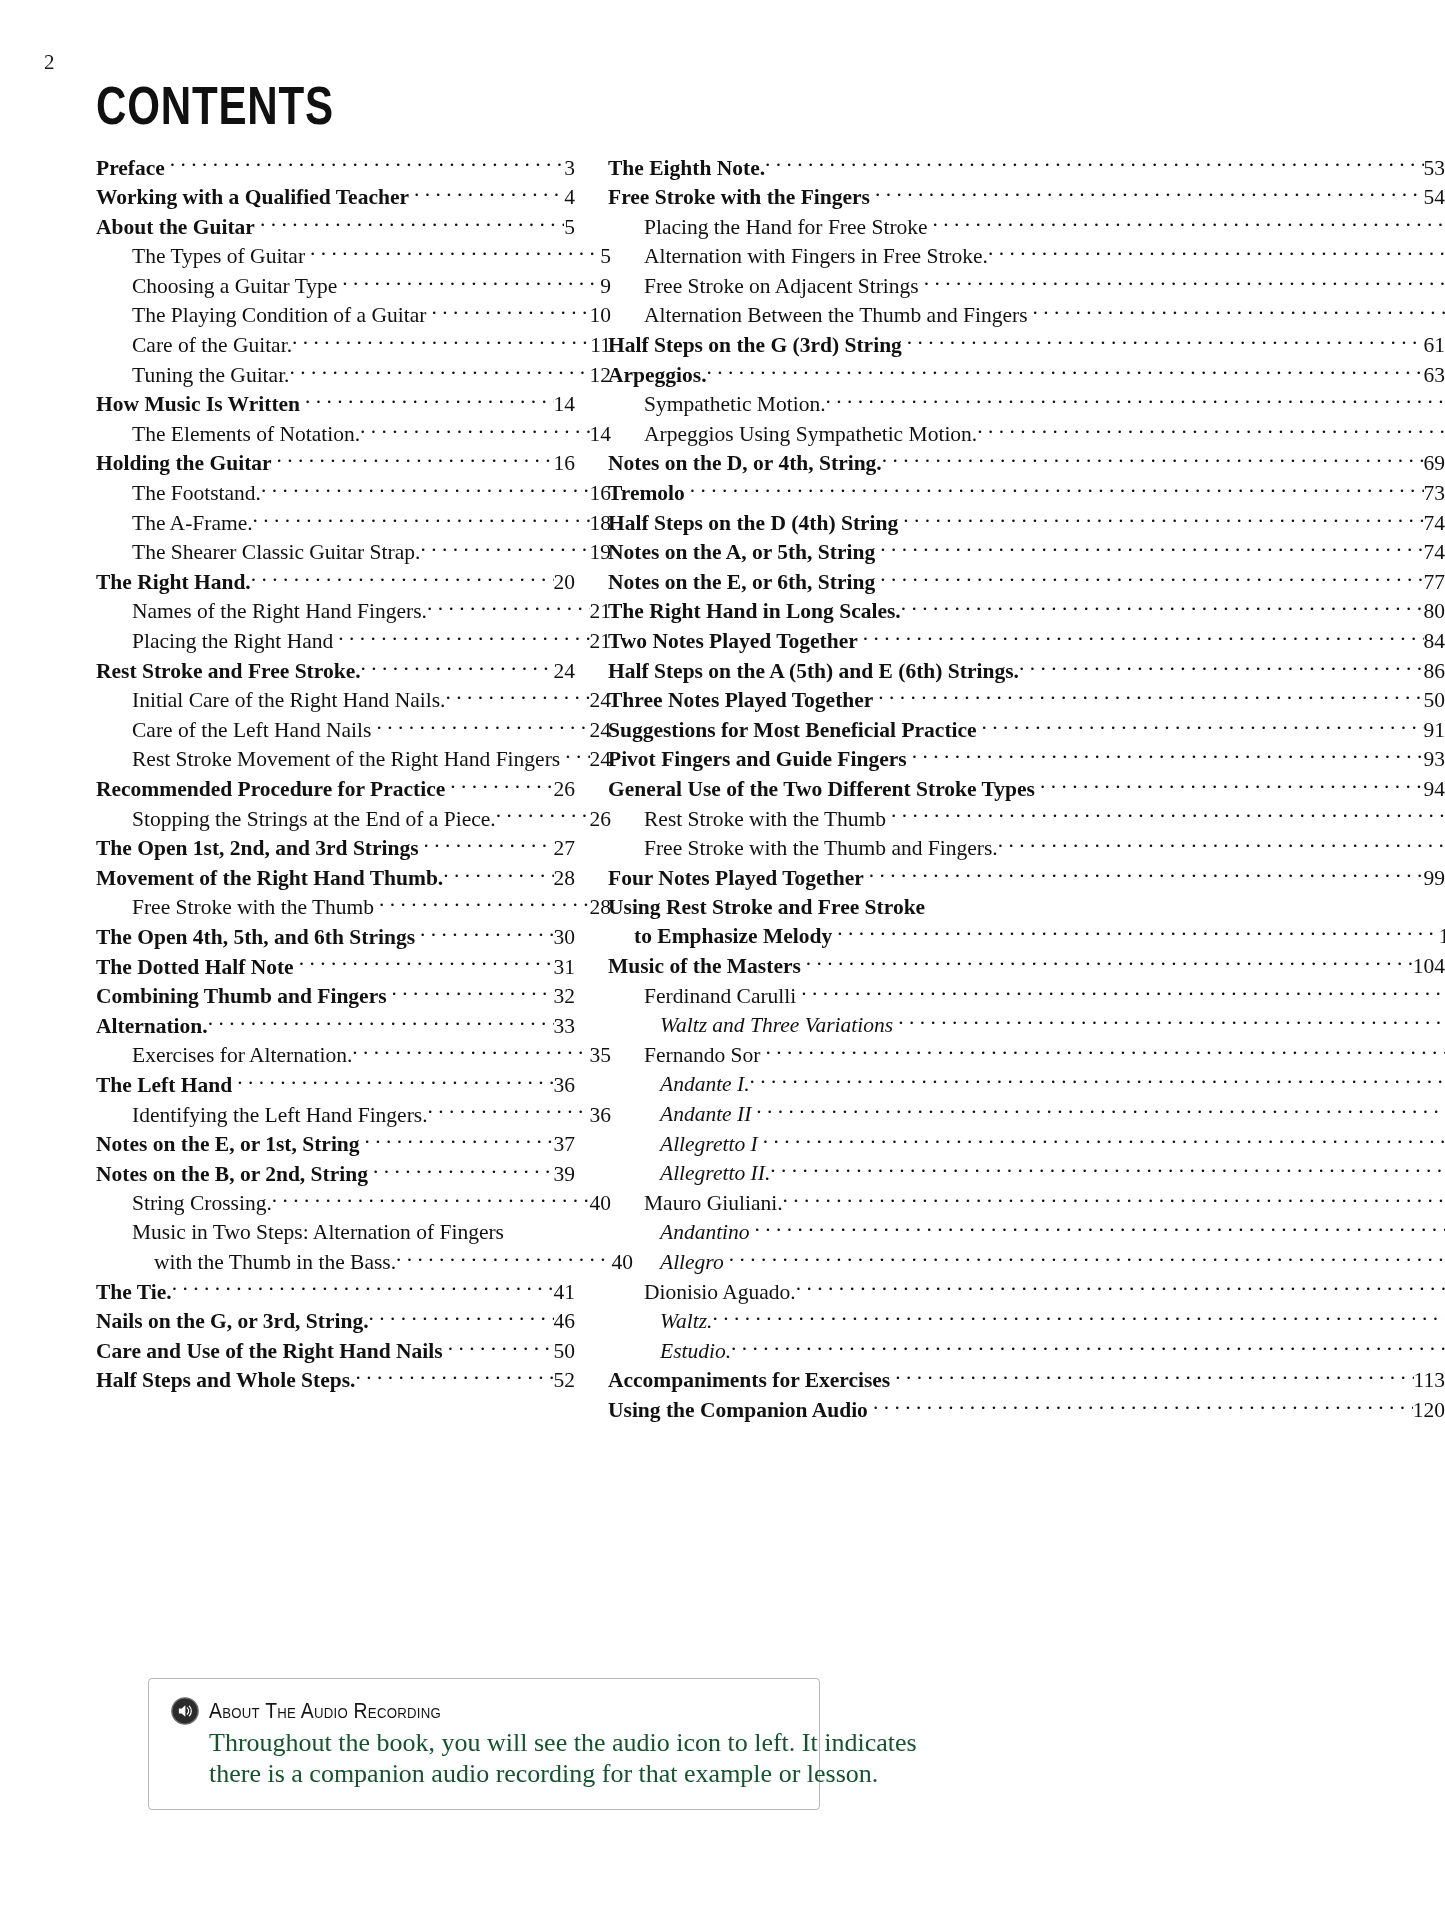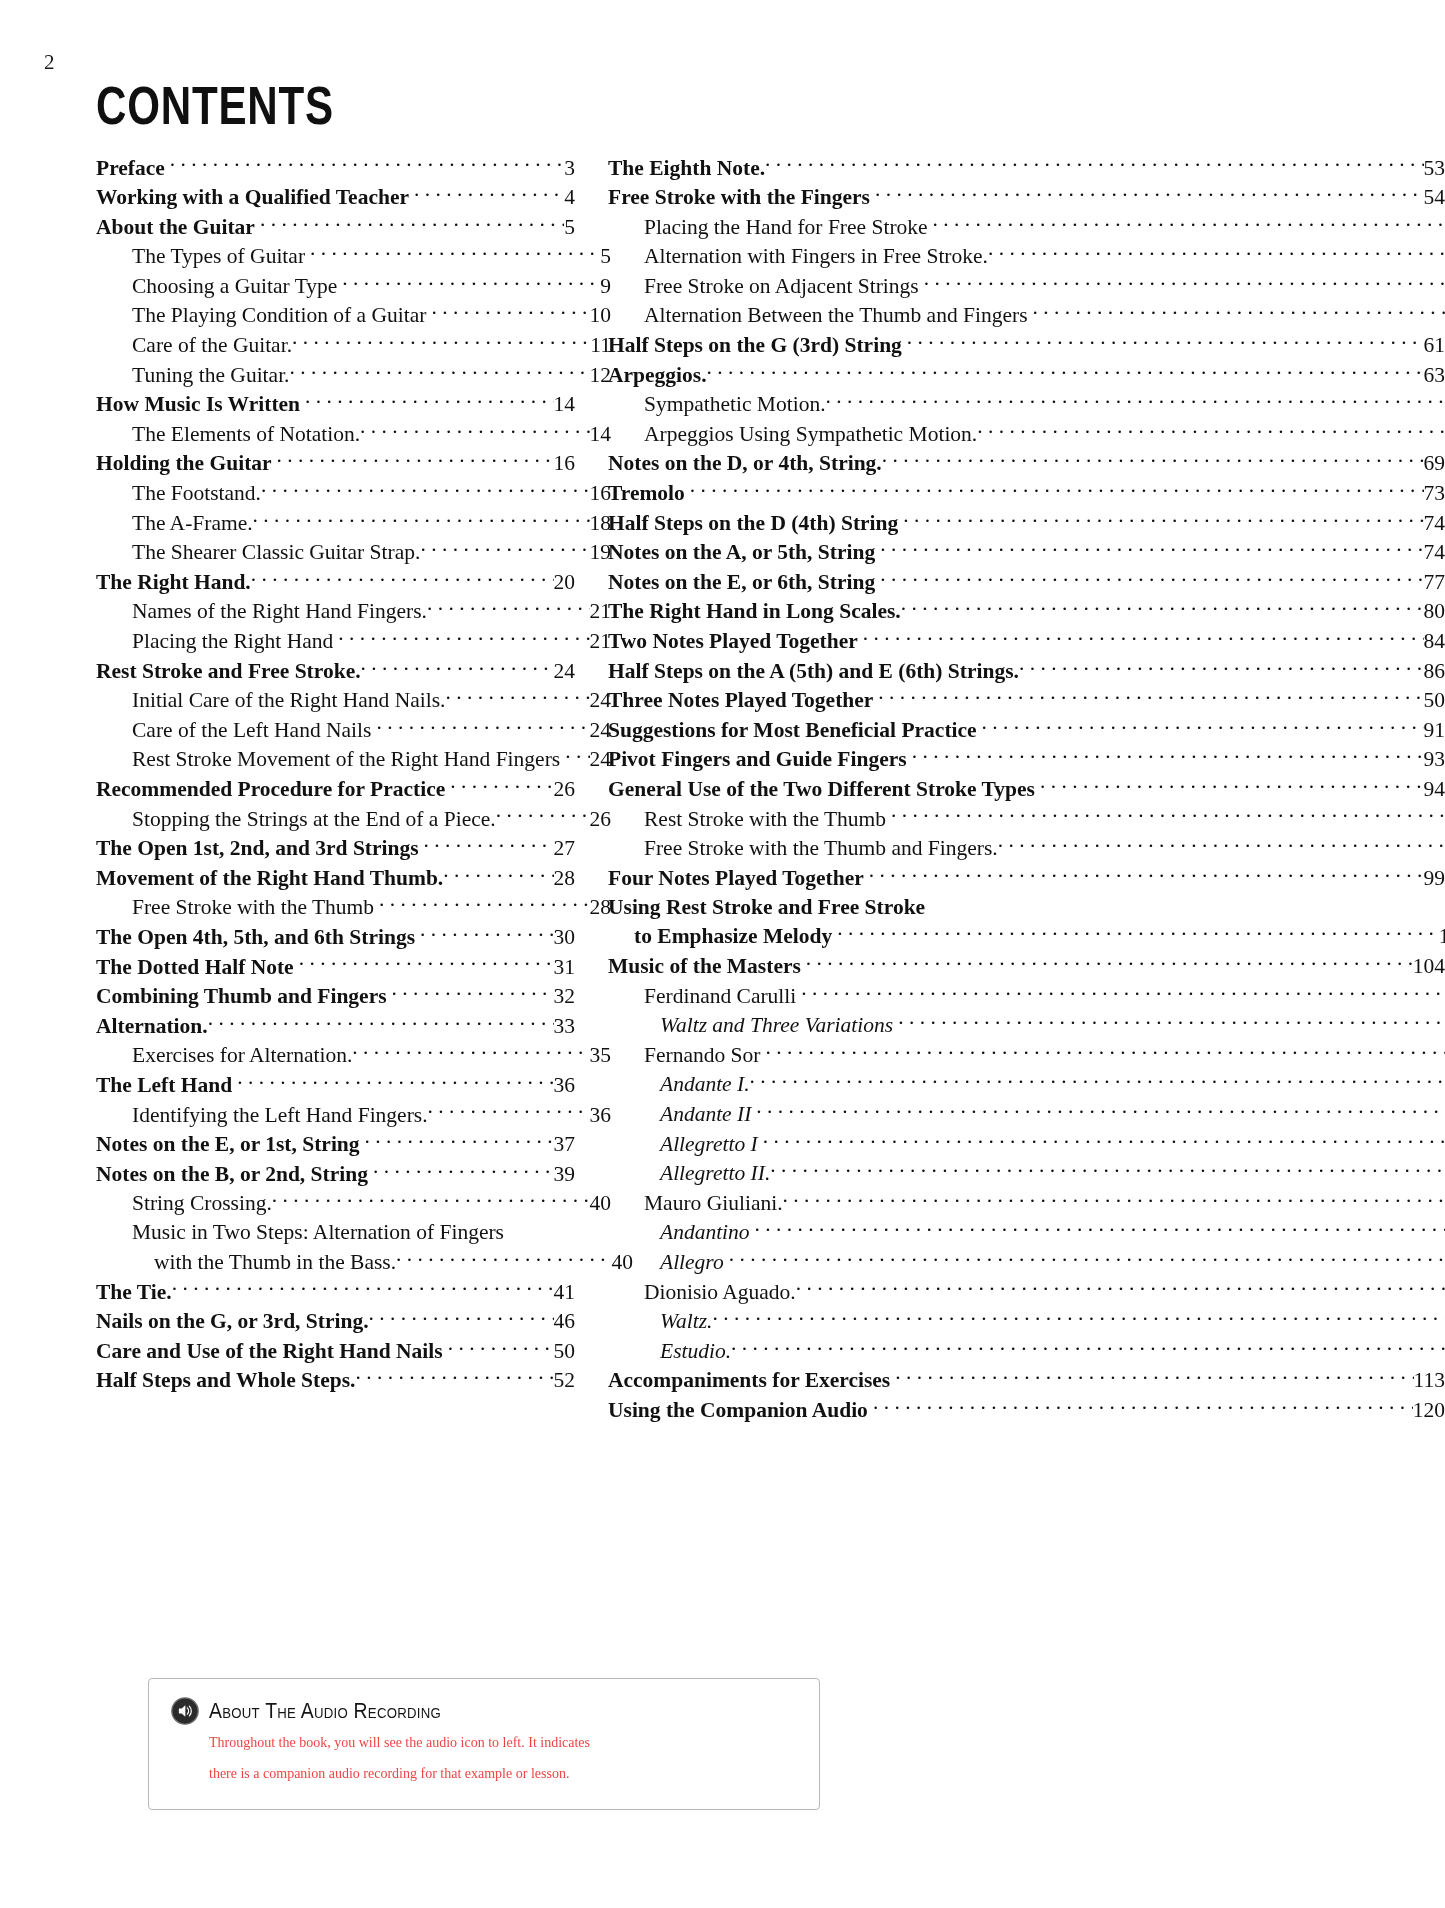--- a/index.html
+++ b/index.html
@@ -152,23 +152,23 @@
     font-variant: small-caps;
     text-transform: capitalize;
     transform: scaleX(0.88);
     transform-origin: left center;
     color: #151515;
     white-space: nowrap;
   }
   .callout-body {
     margin-left: 38px;
     margin-top: 2px;
-    font-size: 14px;
+    font-size: 26px;
     line-height: 31px;
-    color: #ef4444;
+    color: #14532d;
   }
   .callout-body div { white-space: nowrap; }
 </style>
 </head>
 <body>
 
 <div class="page">
 
   <div class="folio">2</div>
 

